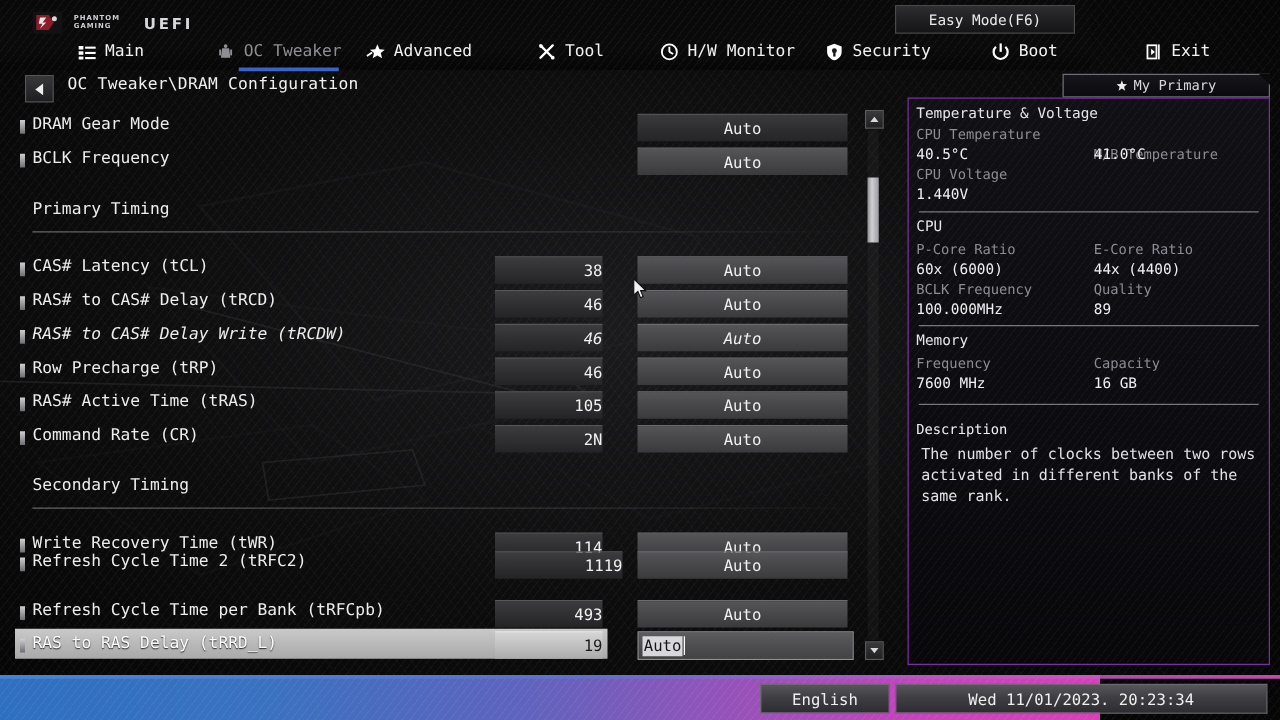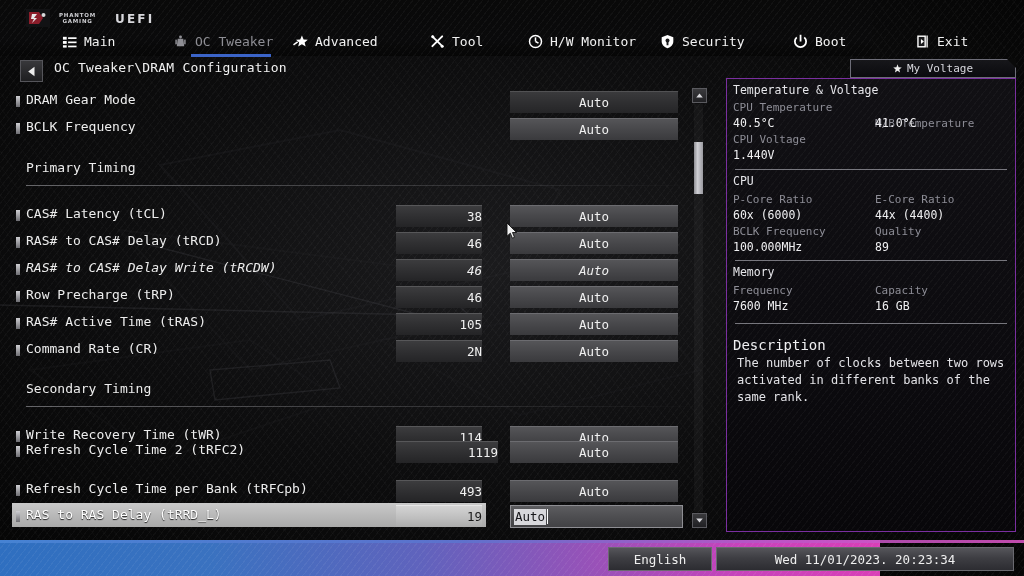--- a/index.html
+++ b/index.html
@@ -31,21 +31,20 @@
     pointer-events: none;
     opacity: .55;
   }
 
   
   .header {
     position: absolute; left: 0; top: 0; width: 872px; height: 56px;
     background:
       repeating-linear-gradient(128deg, rgba(255,255,255,0.035) 0px, rgba(255,255,255,0.035) 1px, rgba(0,0,0,0) 1px, rgba(0,0,0,0) 5px),
       linear-gradient(180deg,#090909 0%, #0a0a0b 70%, #060606 100%);
-    text-align: center;
   }
   .brand {
     position: absolute; left: 26px; top: 9px;
     display: flex; align-items: center; gap: 9px;
   }
   .pg-logo {
     width: 24px; height: 18px;
     position: relative;
     display: block;
   }
@@ -231,21 +230,21 @@
   .kv-v {
     position: absolute;
     font-size: 11.5px; color: #f0f0f2;
   }
   .info-rule {
     position: absolute; left: 8px; width: 272px; height: 1px;
     background: rgba(205,205,215,.55);
   }
   .desc-title {
     position: absolute; left: 6px; top: 258px;
-    font-size: 14px; color: #f0f0f2;
+    font-size: 11px; color: #f0f0f2;
   }
   .desc-body {
     position: absolute; left: 10px; top: 276px; width: 268px;
     font-size: 12px; line-height: 17px; color: #e2e2e6;
   }
 
   
   .bottombar {
     position: absolute; left: 0; bottom: 0; width: 880px; height: 36px;
     background:
@@ -300,20 +299,23 @@
         <path d="M6 5 L11 5 L8 9 L11 9 L6 14 L8 10 L5 10 Z" fill="#e8e8ea"></path>
         <circle cx="17.5" cy="6" r="2" fill="#d9d9db"></circle>
       </svg>
       <div>
         <div class="pg-text">PHANTOM</div>
         <div class="pg-text">GAMING</div>
       </div>
       <div class="uefi">UEFI</div>
     </div>
 
+    <div class="easy-mode">
+      <span>Easy Mode(F6)</span>
+    </div>
 
     <div class="navbar">
 
       <div class="nav-item" style="left:62px;">
         <svg class="nav-ico" viewBox="0 0 16 16" xmlns="http://www.w3.org/2000/svg">
           <g fill="#ffffff">
               <rect x="1" y="3" width="4" height="3"></rect>
               <rect x="1" y="7.5" width="4" height="3"></rect>
               <rect x="1" y="12" width="4" height="2.5"></rect>
           <rect x="6.5" y="3.5" width="9" height="1.8"></rect>
@@ -399,21 +401,21 @@
     <div class="back-btn">
       <svg width="9" height="11" viewBox="0 0 9 11" xmlns="http://www.w3.org/2000/svg">
         <path d="M7.5 0.8 L1.2 5.5 L7.5 10.2 Z" fill="#ededed"></path>
       </svg>
     </div>
     <div class="crumb">OC Tweaker\DRAM Configuration</div>
     <div class="fav-btn">
       <svg width="9" height="9" viewBox="0 0 10 10" xmlns="http://www.w3.org/2000/svg">
         <path d="M5 0.3 L6.2 3.6 L9.7 3.8 L7 6 L7.9 9.5 L5 7.5 L2.1 9.5 L3 6 L0.3 3.8 L3.8 3.6 Z" fill="#ededed"></path>
       </svg>
-      <span>My Voltage</span>
+      <span>My Primary</span>
       <span class="corner"></span>
     </div>
   </div>
 
   <div class="list-pane">
 
     <div class="row" style="top:4px;">
       <span class="bullet"></span>
       <span class="label">DRAM Gear Mode</span>
       <div class="autobox dark" style="left:510px; top:3px;">

